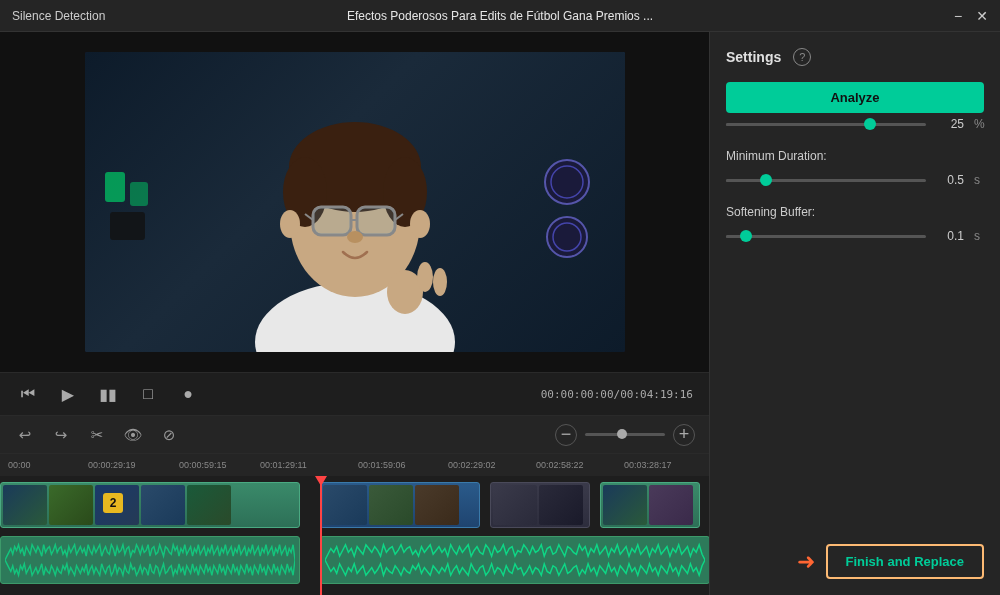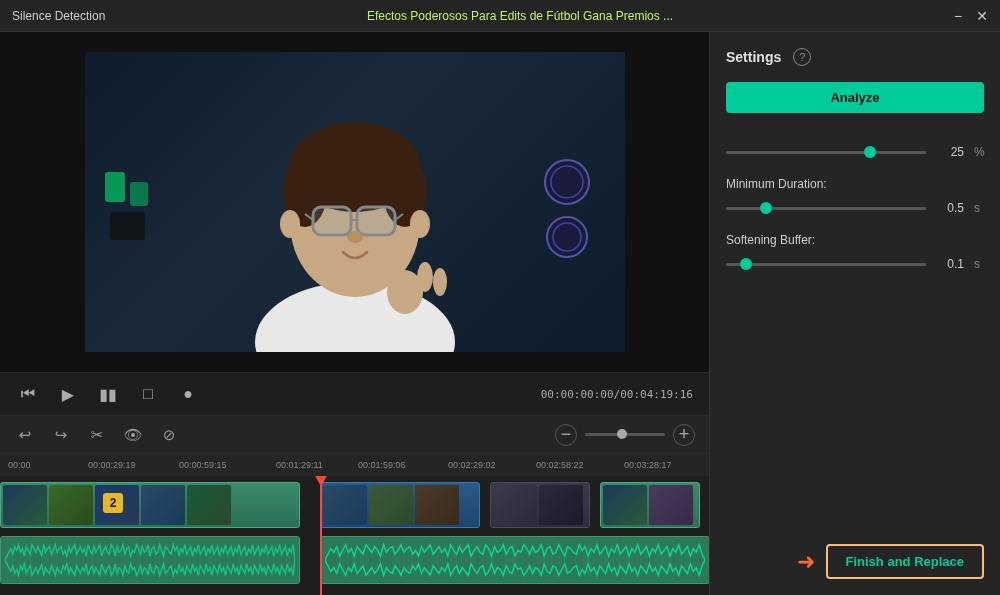--- a/index.html
+++ b/index.html
@@ -24,25 +24,24 @@
       padding: 0 12px;
       border-bottom: 1px solid #333;
     }
     #titlebar-left {
       font-size: 12px;
       color: #ccc;
       font-weight: 500;
     }
     #titlebar-center {
       font-size: 12px;
-      color: #bef264;
+      color: #e5e5e5;
       position: absolute;
       left: 50%;
       transform: translateX(-50%);
-      margin-left: 20px;
     }
     #titlebar-right {
       display: flex;
       gap: 14px;
       align-items: center;
     }
     .title-btn {
       font-size: 14px;
       color: #aaa;
       cursor: pointer;
@@ -326,21 +325,21 @@
     
     #analyze-btn {
       background: #00cc99;
       color: #111;
       border: none;
       border-radius: 4px;
       padding: 8px 28px;
       font-size: 13px;
       font-weight: 600;
       cursor: pointer;
-      margin-bottom: 32px;
+      margin-bottom: 4px;
       display: block;
     }
 
     
     .setting-group {
       margin-bottom: 18px;
     }
     .setting-label {
       font-size: 12px;
       color: #ccc;
@@ -521,21 +520,21 @@
         <button class="zoom-btn">+</button>
       </div>
     </div>
 
     <div id="timeline-area">
 
       <div id="timeline-ruler">
         <span class="ruler-mark" style="left:8px">00:00</span>
         <span class="ruler-mark" style="left:88px">00:00:29:19</span>
         <span class="ruler-mark" style="left:179px">00:00:59:15</span>
-        <span class="ruler-mark" style="left:276px">00:01:29:11</span>
+        <span class="ruler-mark" style="left:260px">00:01:29:11</span>
         <span class="ruler-mark" style="left:358px">00:01:59:06</span>
         <span class="ruler-mark" style="left:448px">00:02:29:02</span>
         <span class="ruler-mark" style="left:536px">00:02:58:22</span>
         <span class="ruler-mark" style="left:624px">00:03:28:17</span>
 
       </div>
 
       <div id="timeline-tracks">
 
         <div id="playhead"></div>

